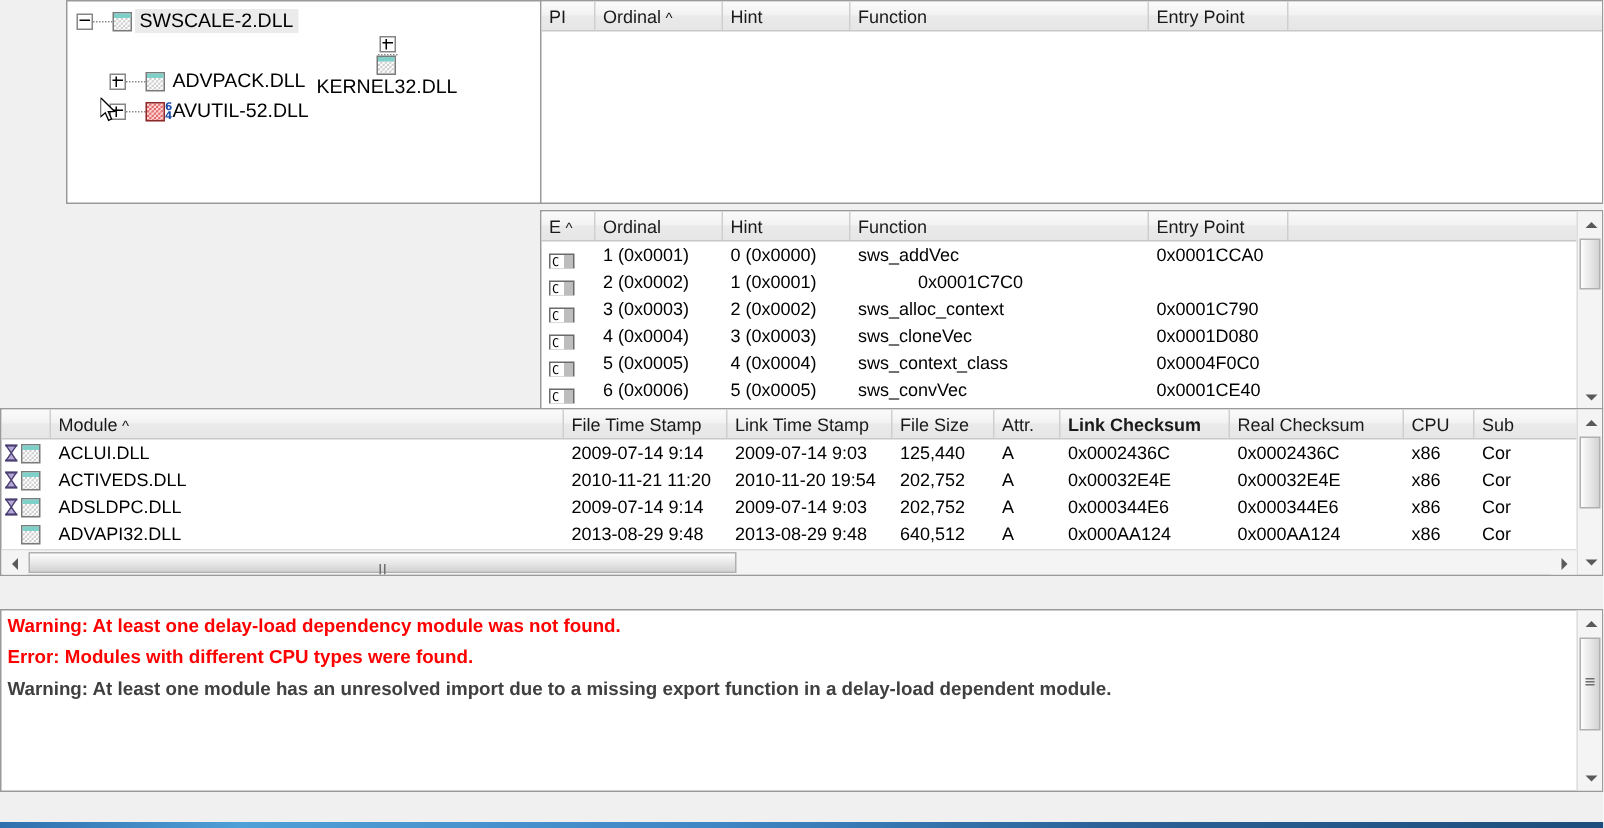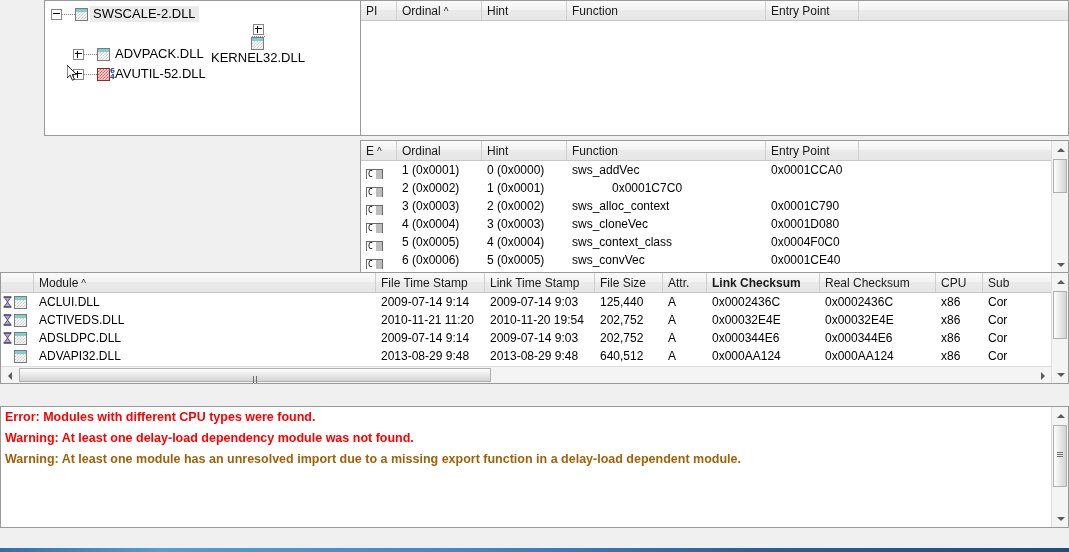--- a/index.html
+++ b/index.html
@@ -515,23 +515,23 @@
         </span>
       </div>
       <div class="sb-btn right" style="right:0;">
           <i class="arrow right"></i>
         </div>
     </div>
   </div>
 
   <div class="panel" id="log-panel">
     <div id="log-lines">
+        <div class="logline" style="color: rgb(255, 0, 0);">Warning: At least one delay-load dependency module was not found.</div>
         <div class="logline" style="color: rgb(255, 0, 0);">Error: Modules with different CPU types were found.</div>
-        <div class="logline" style="color: rgb(255, 0, 0);">Warning: At least one delay-load dependency module was not found.</div>
-        <div class="logline" style="color: #a16207;">Warning: At least one module has an unresolved import due to a missing export function in a delay-load dependent module.</div>
+        <div class="logline" style="color: #404040;">Warning: At least one module has an unresolved import due to a missing export function in a delay-load dependent module.</div>
       </div>
     <div class="vsb">
       <div class="sb-btn up">
           <i class="arrow up"></i>
         </div>
       <div class="vthumb" style="top:18px;height:62px;">
         <div style="margin-top:26px;padding:0 3px;">
           <div class="grip-line-h"></div>
             <div class="grip-line-h"></div>
             <div class="grip-line-h"></div>

